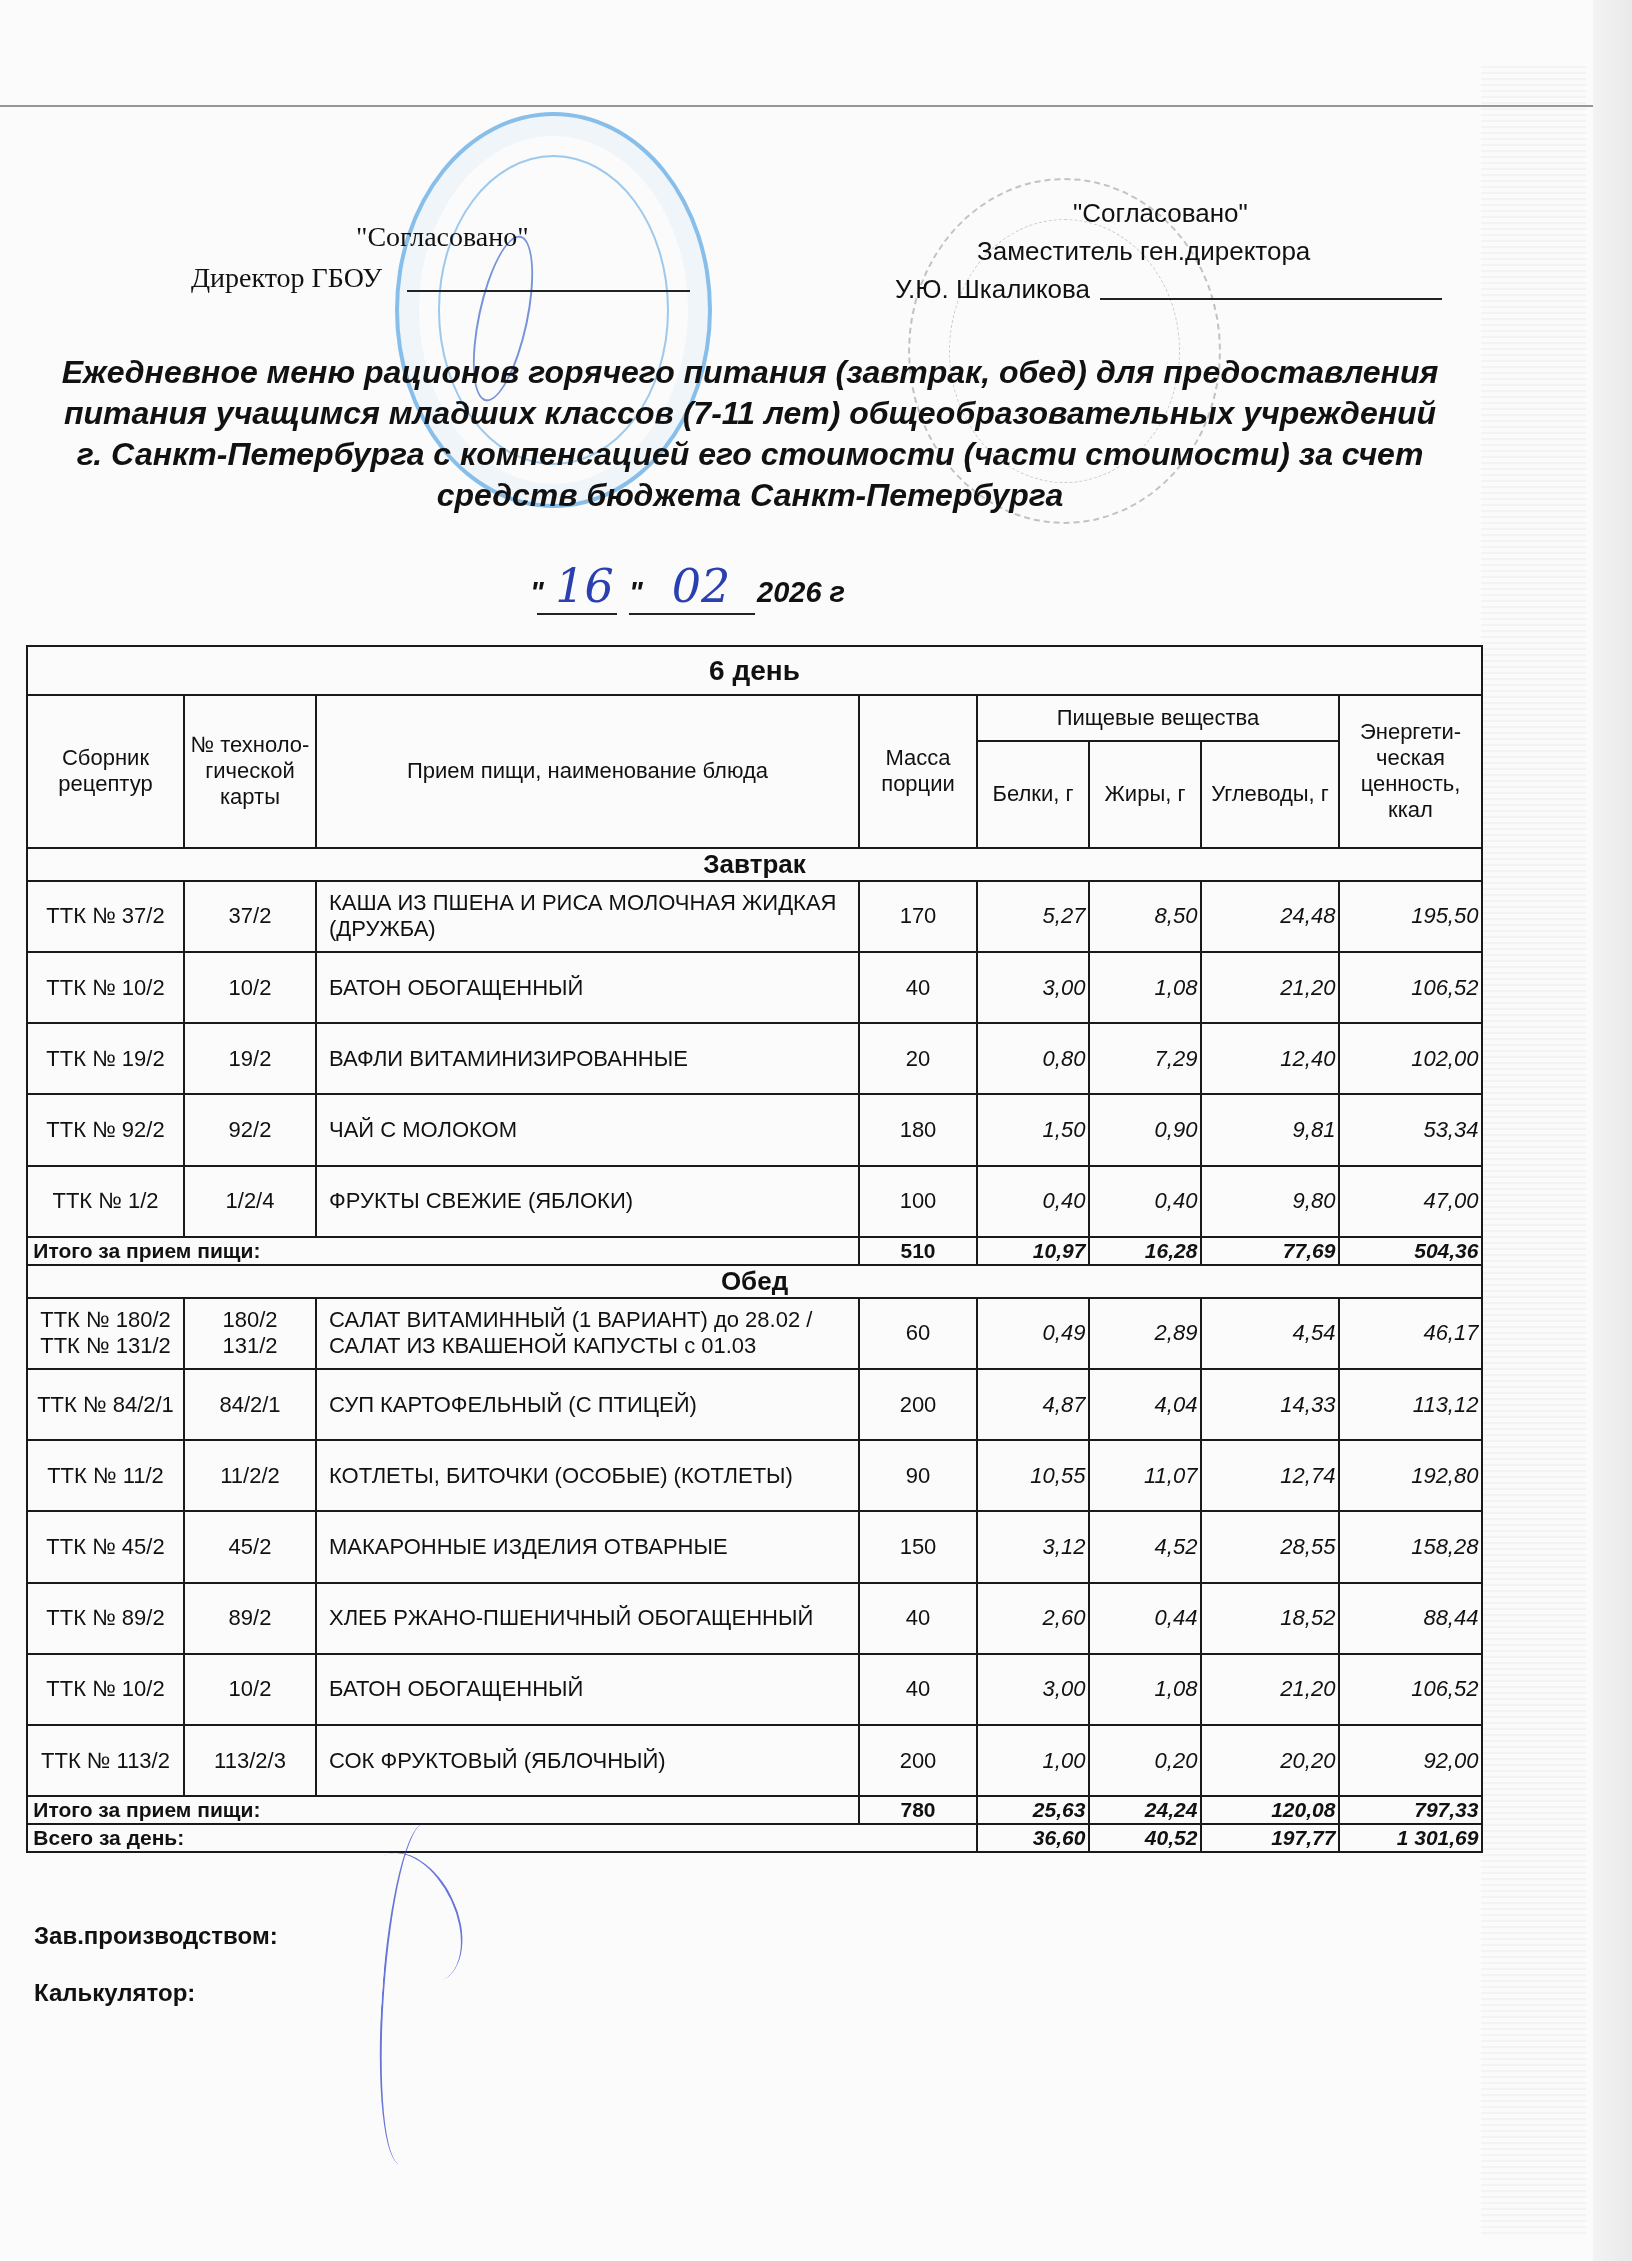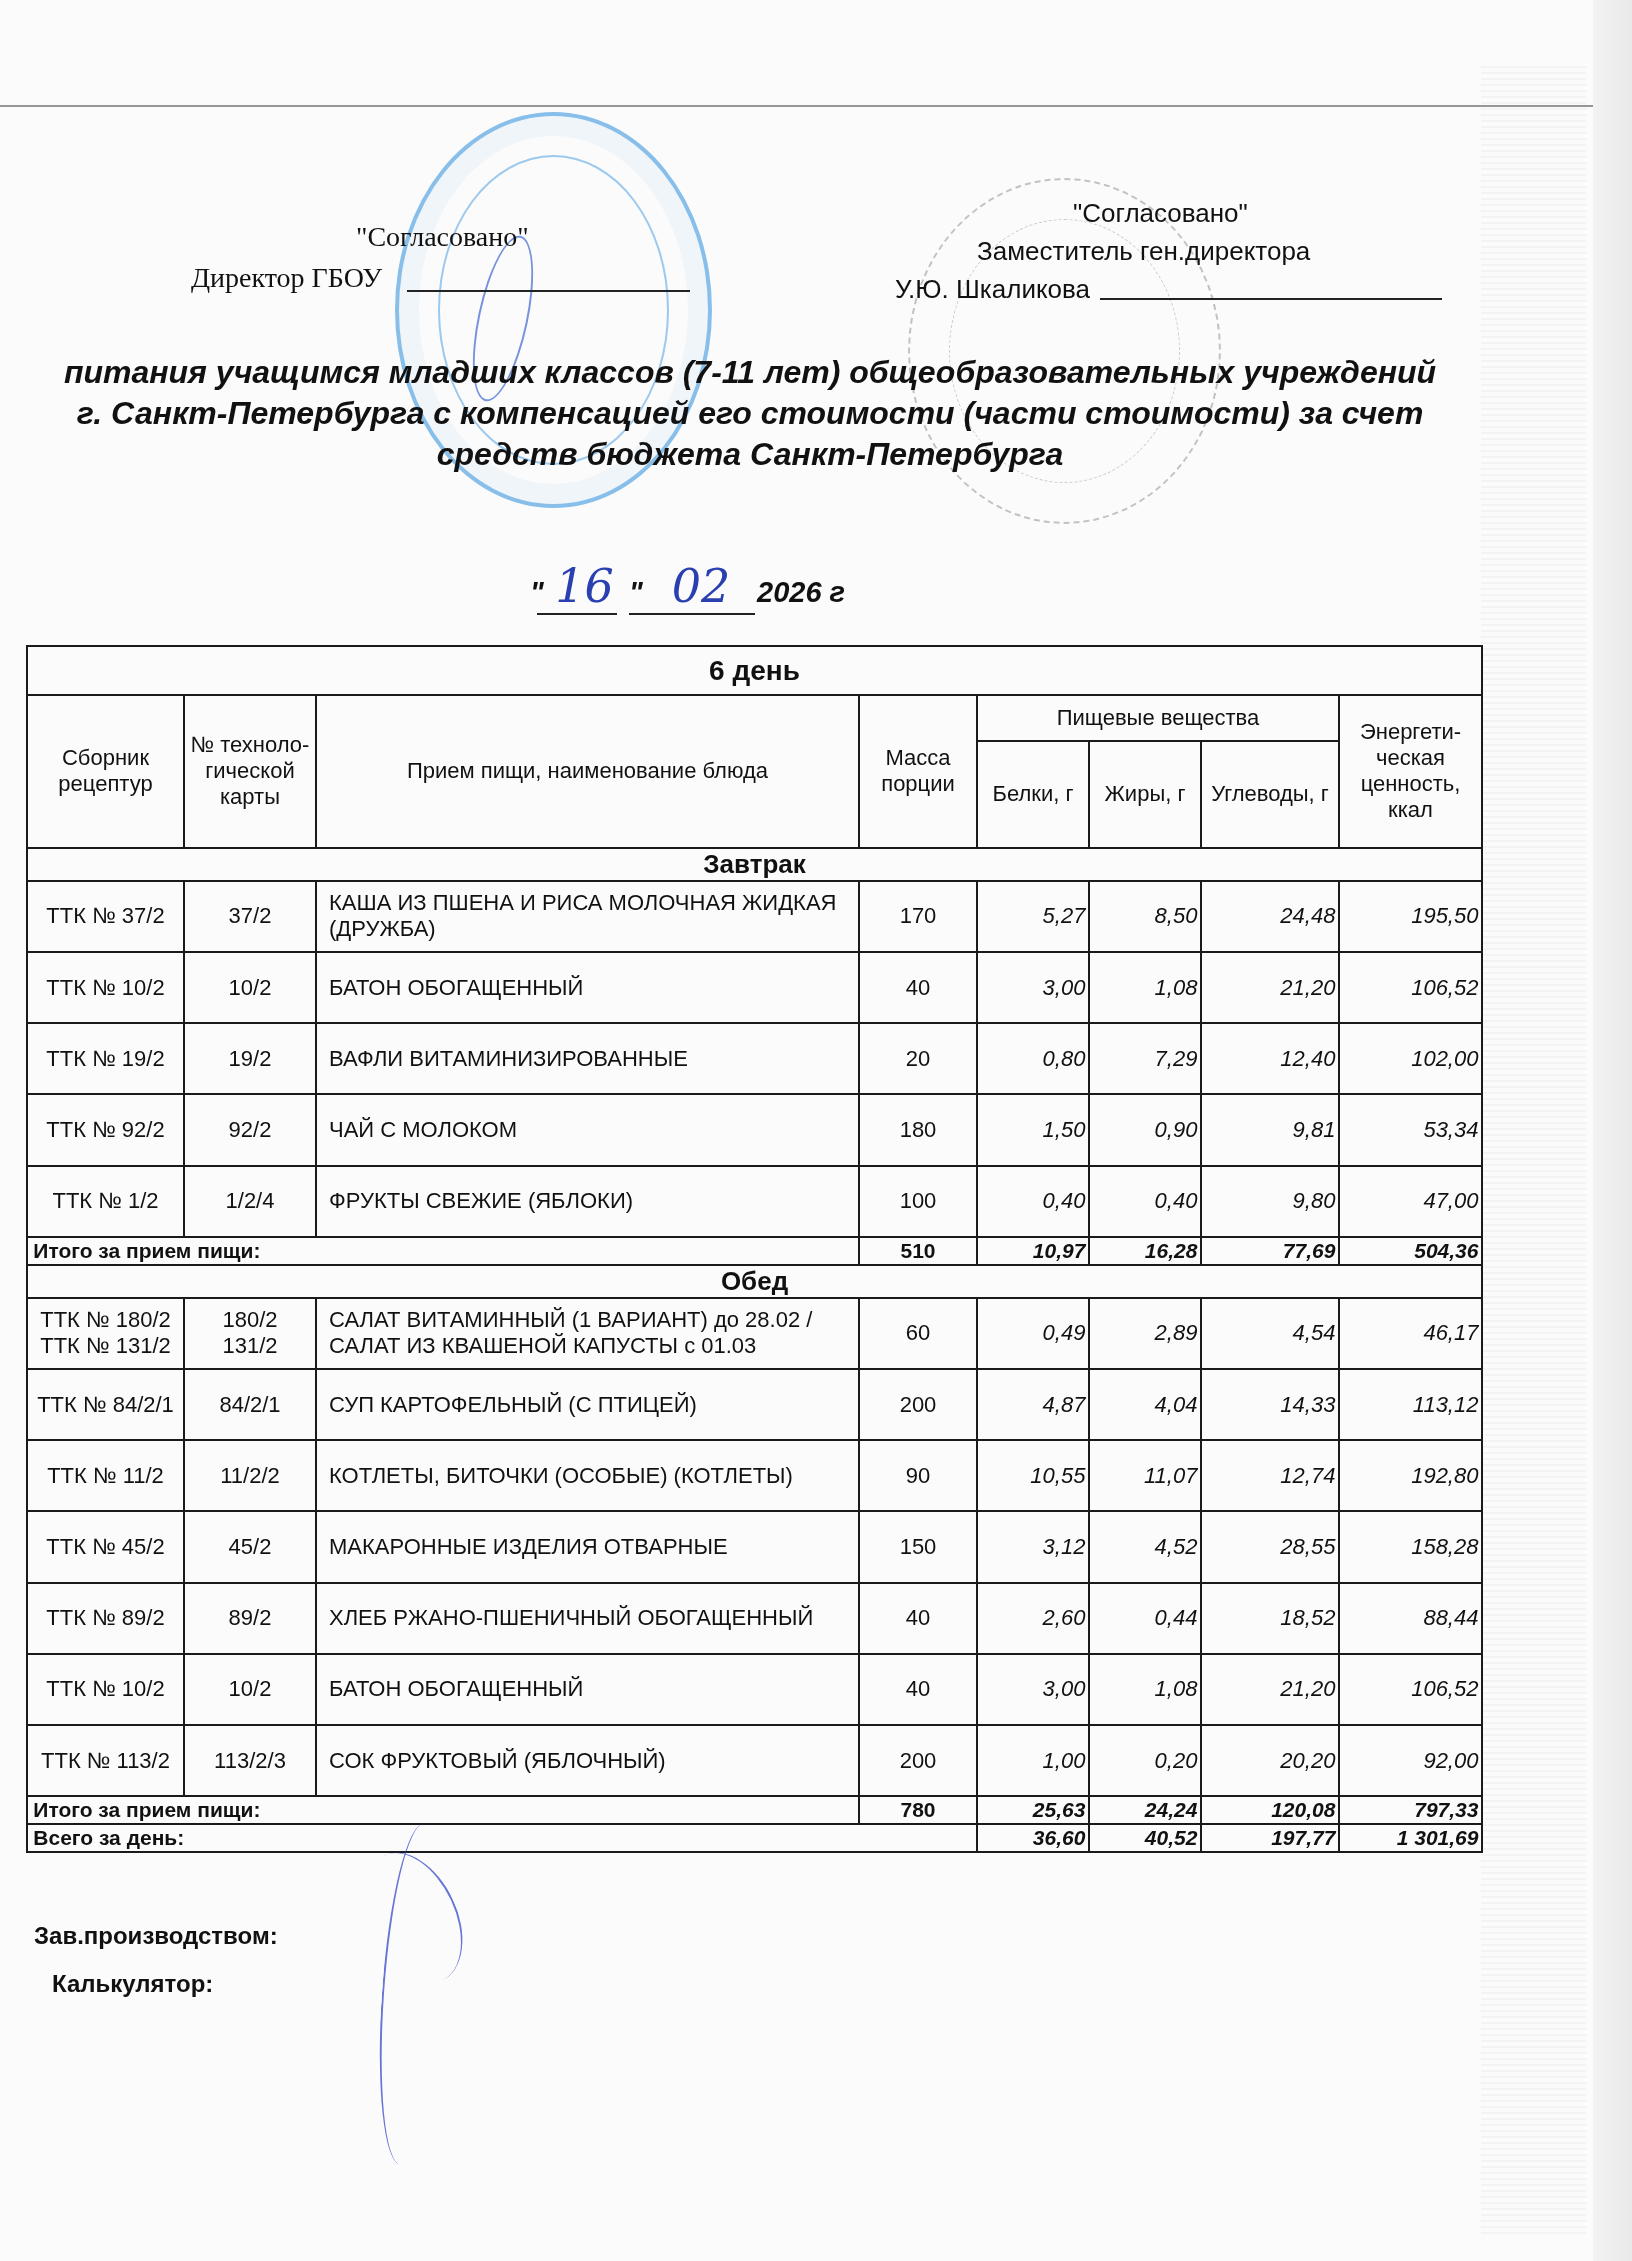--- a/index.html
+++ b/index.html
@@ -66,21 +66,21 @@
   .menu-table .c-card { text-align: center; }
   .menu-table .c-name { text-align: left; padding-left: 12px; }
   .menu-table .c-mass { text-align: center; }
   .menu-table .c-num { text-align: right; padding-right: 2.6px; font-style: italic; }
   .menu-table .total td { font-weight: bold; font-size: 21px; height: 25px; padding-top: 0; padding-bottom: 0; }
   .menu-table .total .lbl { text-align: left; }
 
   .footer-labels { position: absolute; left: 34px; top: 1922px; font-size: 24px; font-weight: bold; }
   .footer-labels div { position: absolute; left: 0; white-space: nowrap; }
   .footer-labels .f1 { top: 0; }
-  .footer-labels .f2 { top: 48px; margin-left: 18px; }
+  .footer-labels .f2 { top: 57px; }
 
   .signature-blue { position: absolute; left: 382px; top: 1823px; width: 59px; height: 342px;
     border-left: 2px solid rgba(40,60,200,0.7); border-radius: 50% 0 0 50%; transform: rotate(4deg); }
   .signature-blue2 { position: absolute; left: 369px; top: 1849px; width: 86px; height: 138px;
     border-right: 2px solid rgba(40,60,200,0.7); border-radius: 0 70% 70% 0; transform: rotate(-25deg); }
 </style>
 </head>
 <body>
 
 <div class="scan-edge-top"></div>
@@ -102,20 +102,21 @@
 <div class="sign-line-left"></div>
 
 <div class="approve-right">
   <div class="r1">"Согласовано"</div>
   <div class="r2">Заместитель ген.директора</div>
   <div class="r3">У.Ю. Шкаликова</div>
 </div>
 <div class="sign-line-right"></div>
 
 <div class="doc-title">
+  <div>Ежедневное меню рационов горячего питания (завтрак, обед) для предоставления</div>
   <div>питания учащимся младших классов  (7-11 лет) общеобразовательных учреждений</div>
   <div>г. Санкт-Петербурга с компенсацией его стоимости (части стоимости) за счет</div>
   <div>средств бюджета Санкт-Петербурга</div>
 </div>
 
 <div class="date-line">
   <span class="date-q1">"</span>
   <span class="date-day">16</span>
   <span class="date-day-line"></span>
   <span class="date-q2">"</span>

